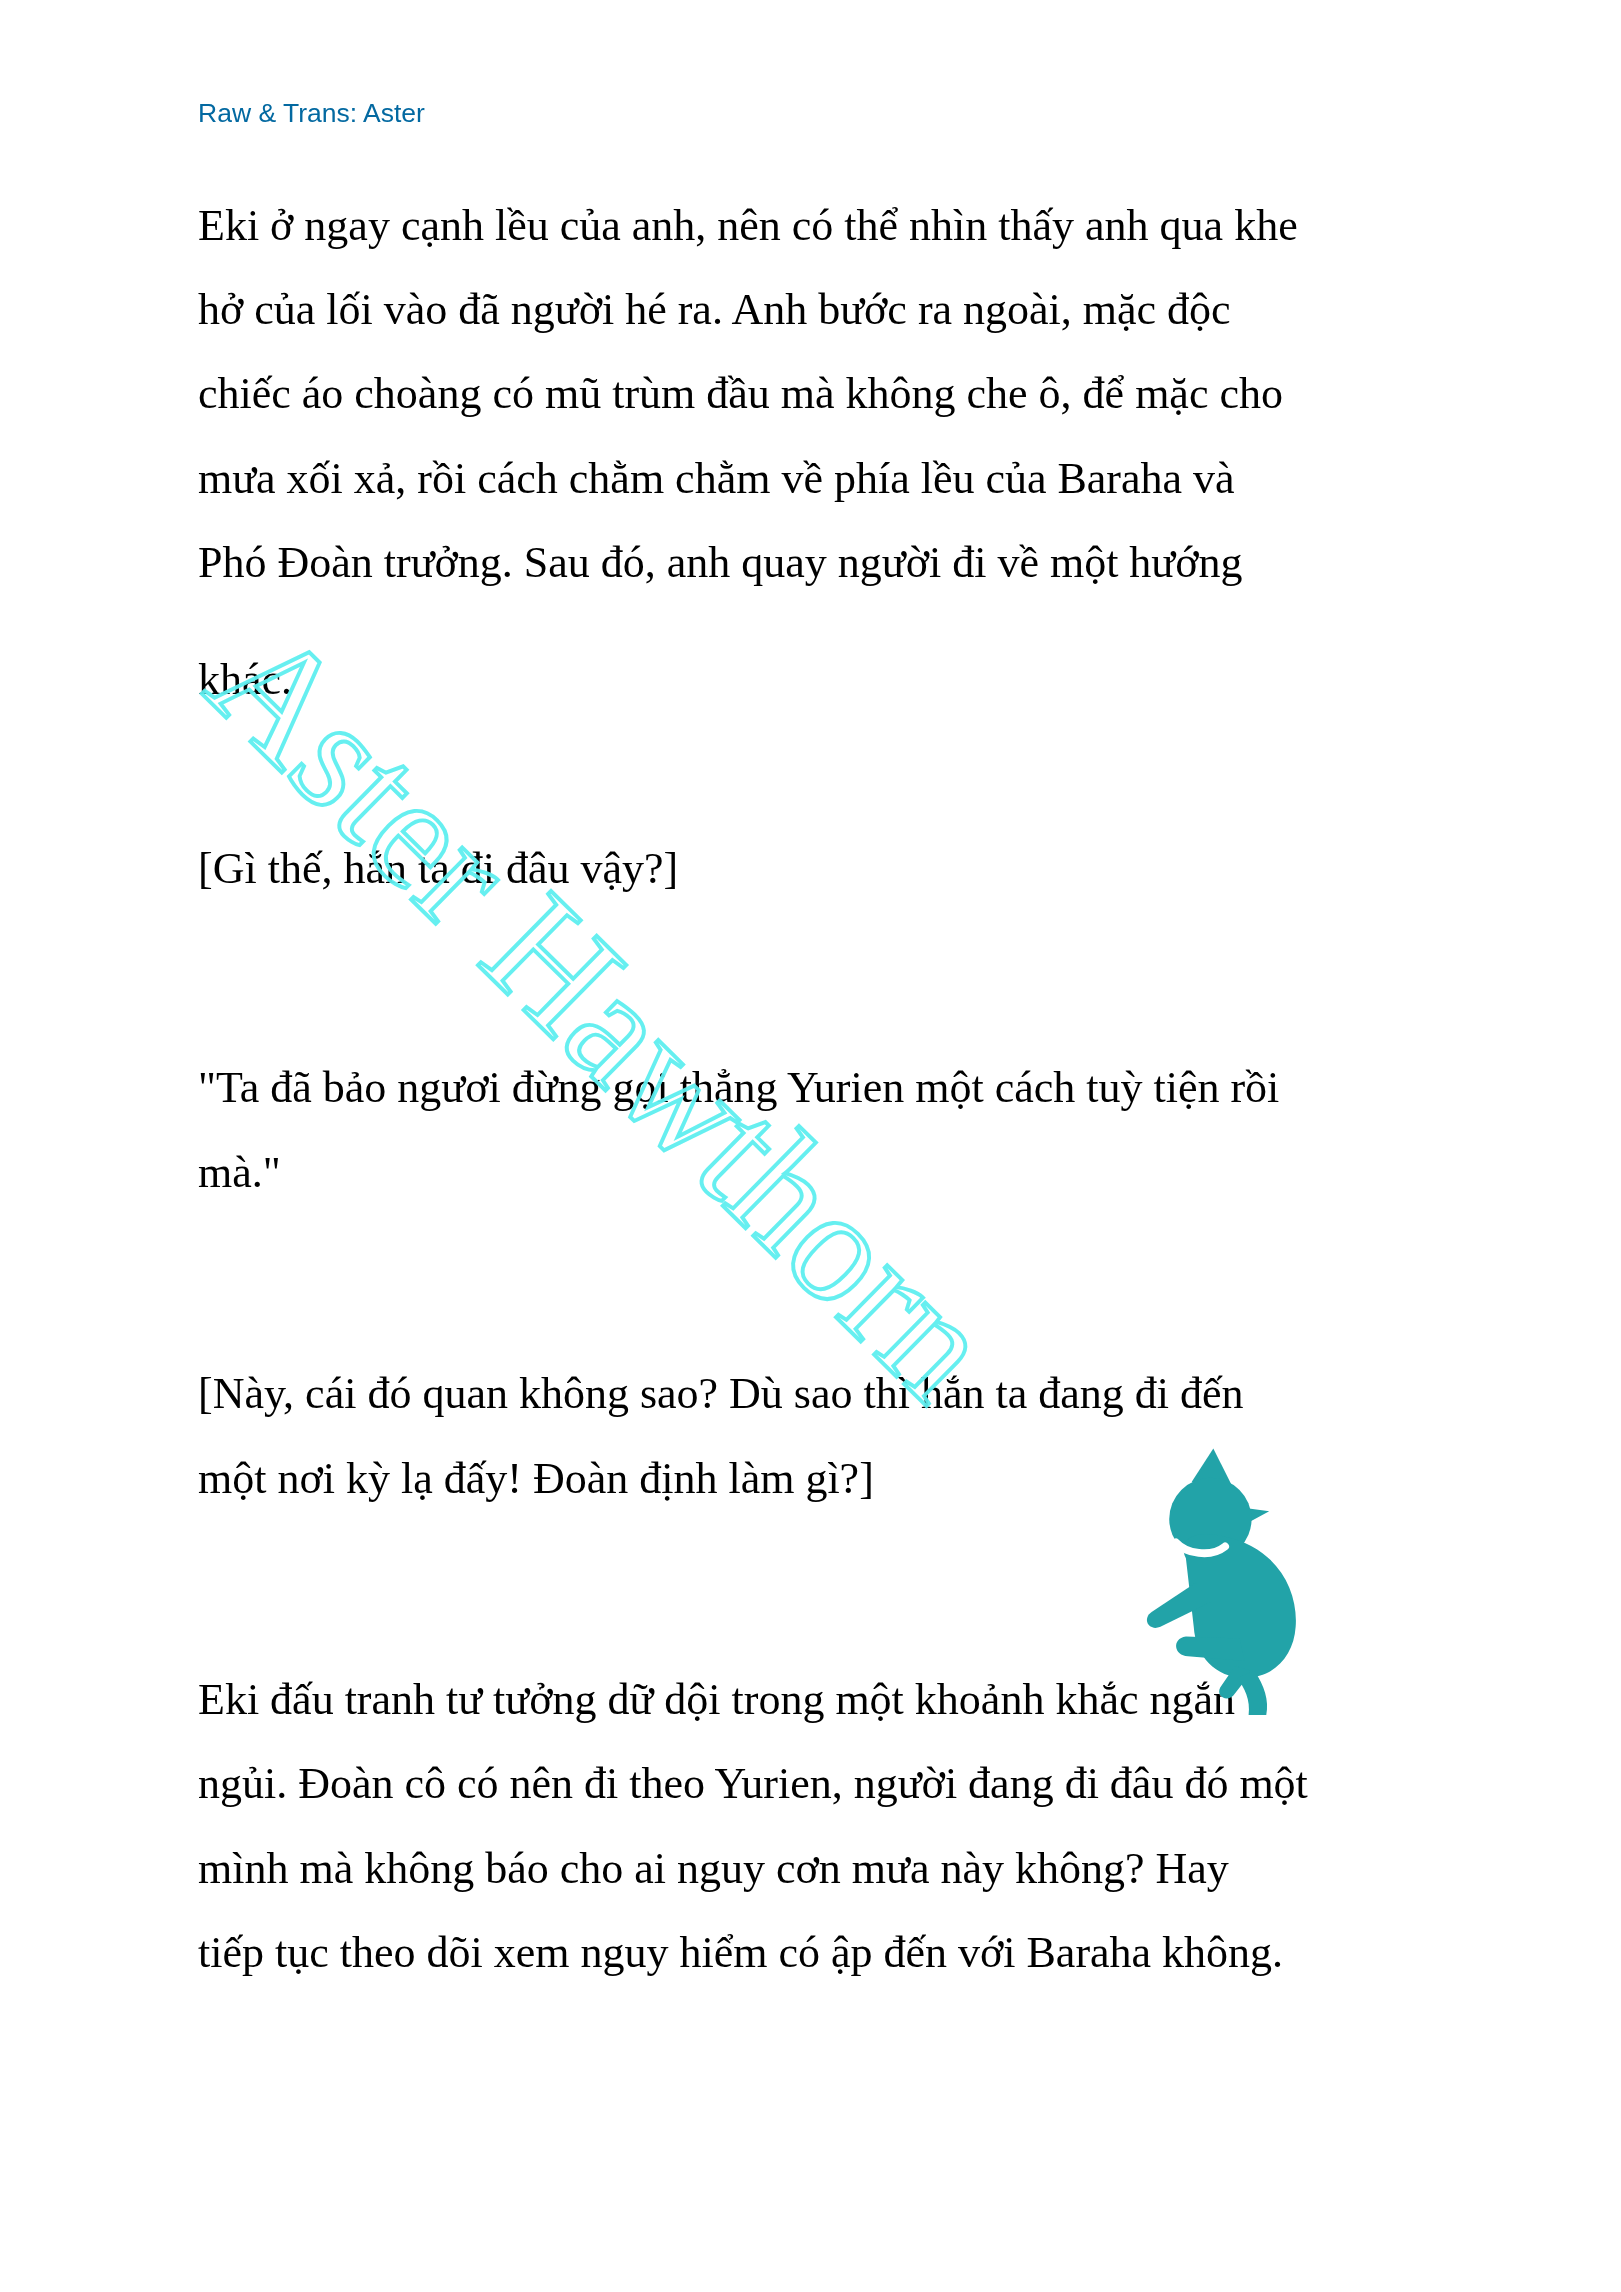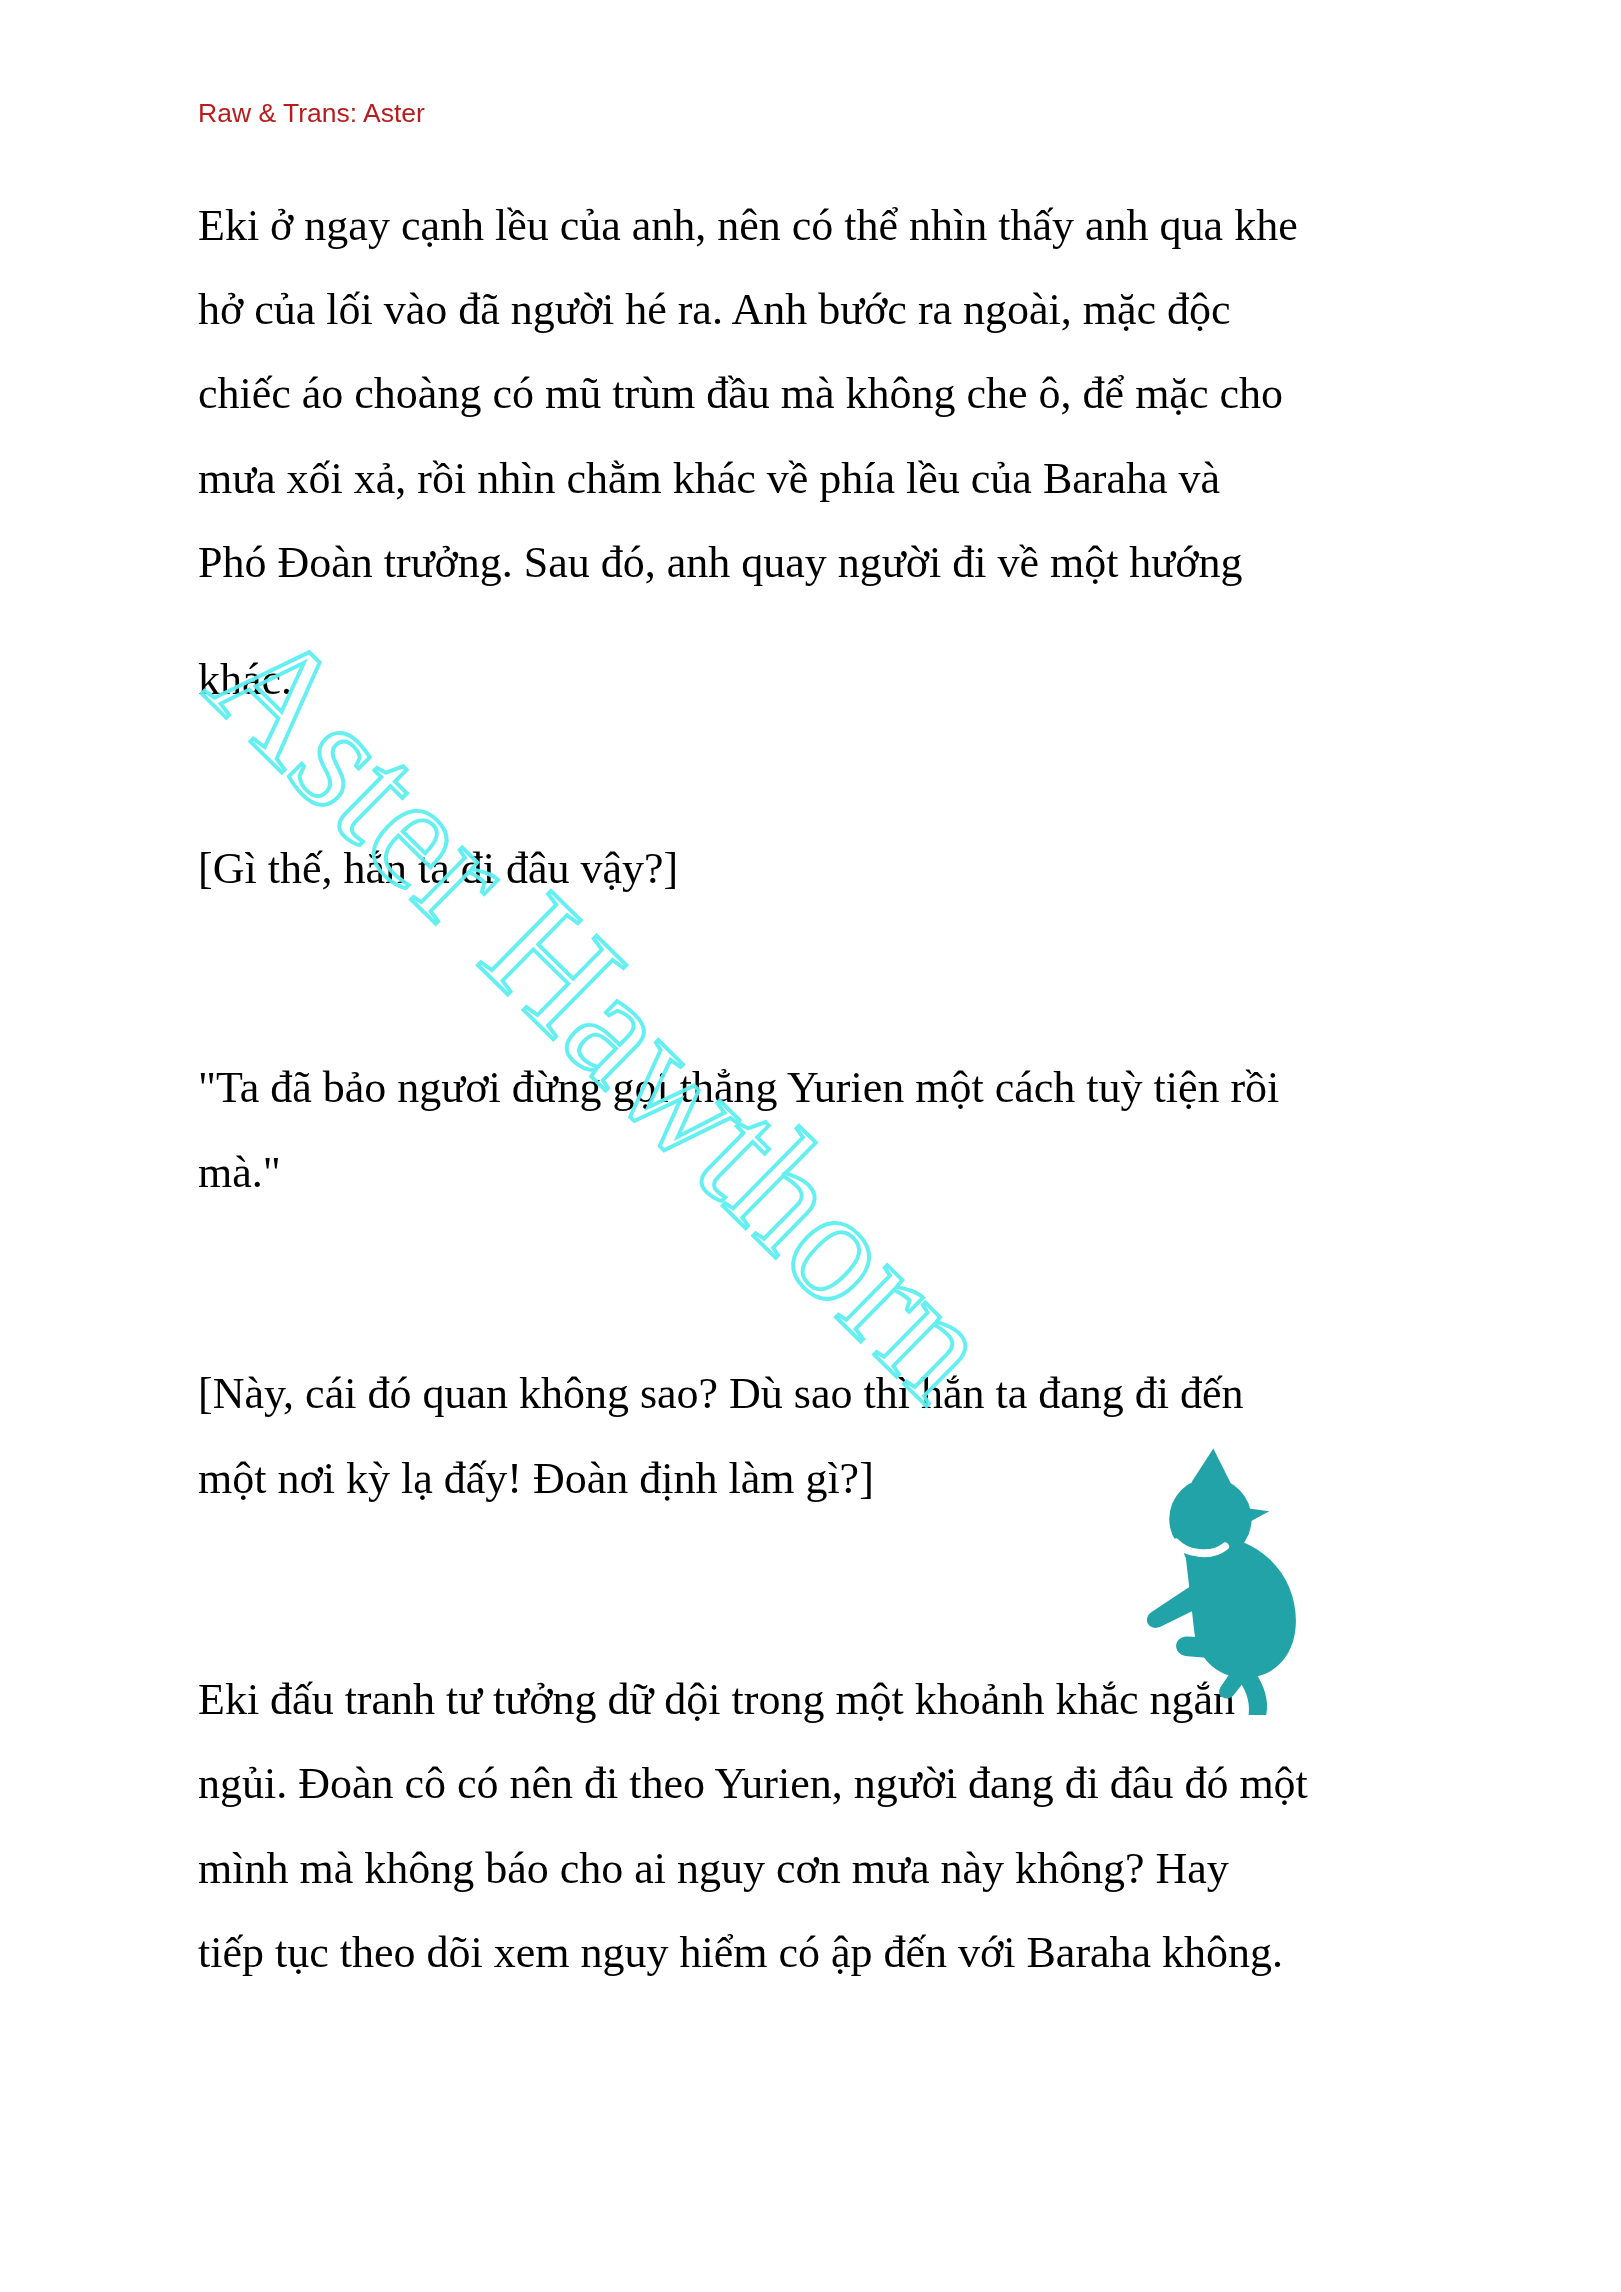--- a/index.html
+++ b/index.html
@@ -1,19 +1,19 @@
 <!DOCTYPE html>
 <html><head>
 <meta charset="utf-8">
 <style>
   html, body { margin:0; padding:0; background:#ffffff; }
   body { width:1621px; height:2293px; position:relative; overflow:hidden; }
   .header {
     position:absolute; left:198px; top:98px;
-    font-family:"Liberation Sans", sans-serif; font-size:26.5px; color:#b91c1c;
+    font-family:"Liberation Sans", sans-serif; font-size:26.5px; color:#0369a1;
     white-space:nowrap;
   }
   .line {
     position:absolute; left:198px;
     font-family:Liberation Serif, serif; font-size:44px; color:#000;
     white-space:nowrap; line-height:1;
   }
   .watermark {
     position:absolute; left:211px; top:975px;
     transform-origin:0 0; transform:rotate(44deg);
@@ -26,21 +26,21 @@
 </style>
 </head>
 <body>
 
 <div class="header">Raw &amp; Trans: Aster</div>
 
 <div>
   <div class="line" style="top:204px">Eki ở ngay cạnh lều của anh, nên có thể nhìn thấy anh qua khe</div>
   <div class="line" style="top:288px">hở của lối vào đã người hé ra. Anh bước ra ngoài, mặc độc</div>
   <div class="line" style="top:372px">chiếc áo choàng có mũ trùm đầu mà không che ô, để mặc cho</div>
-  <div class="line" style="top:457px">mưa xối xả, rồi nhìn chằm khác về phía lều của Baraha và</div>
+  <div class="line" style="top:457px">mưa xối xả, rồi cách chằm chằm về phía lều của Baraha và</div>
   <div class="line" style="top:541px">Phó Đoàn trưởng. Sau đó, anh quay người đi về một hướng</div>
   <div class="line" style="top:658px">khác.</div>
 
   <div class="line" style="top:847px">[Gì thế, hắn ta đi đâu vậy?]</div>
 
   <div class="line" style="top:1066px">"Ta đã bảo ngươi đừng gọi thẳng Yurien một cách tuỳ tiện rồi</div>
   <div class="line" style="top:1151px">mà."</div>
 
   <div class="line" style="top:1372px">[Này, cái đó quan không sao? Dù sao thì hắn ta đang đi đến</div>
   <div class="line" style="top:1457px">một nơi kỳ lạ đấy! Đoàn định làm gì?]</div>

